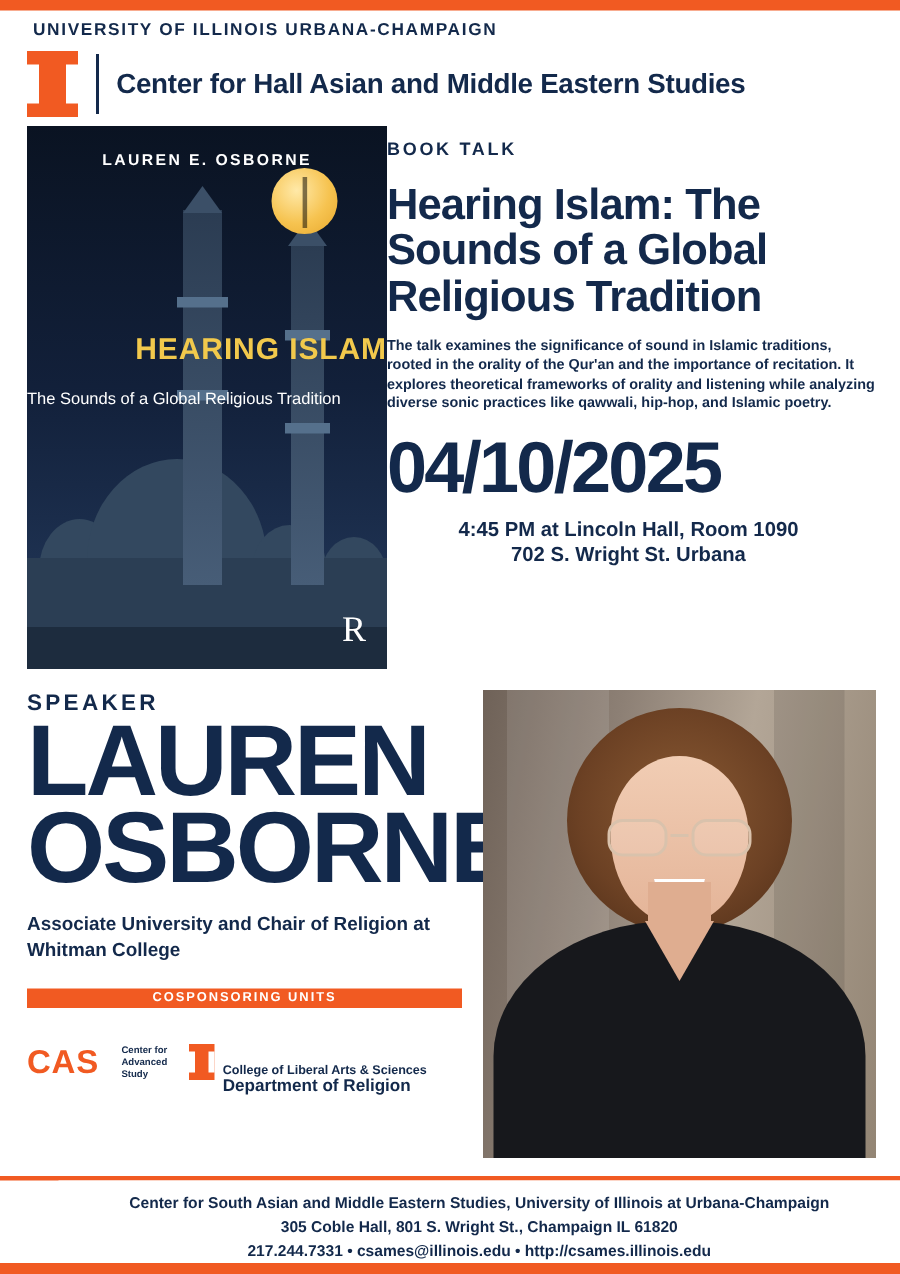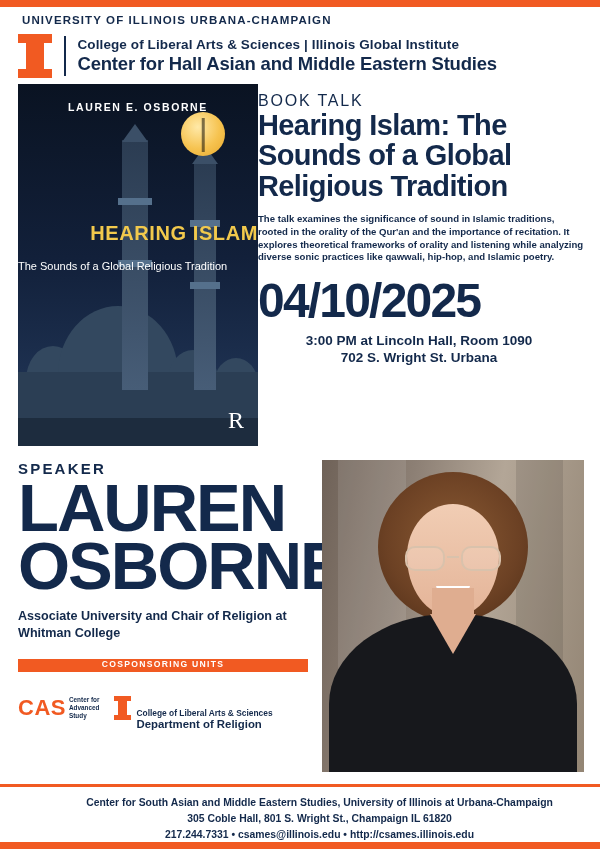--- a/index.html
+++ b/index.html
@@ -193,24 +193,24 @@
     right: 14px; bottom: 12px;
     color: #ffffff;
     font-size: 24px;
     font-family: "Liberation Serif", serif;
     z-index: 7;
   }
   
   .right-col { flex: 1 1 auto; padding-top: 8px; }
   .kicker {
     color: #13294b;
-    font-size: 16px;
-    font-weight: normal;
+    font-size: 12px;
+    font-weight: bold;
     letter-spacing: 1.8px;
-    margin-bottom: 0;
+    margin-bottom: 16px;
   }
   .talk-title {
     color: #13294b;
     font-size: 29px;
     font-weight: bold;
     line-height: 1.05;
     letter-spacing: -0.6px;
     margin-bottom: 12px;
   }
   .talk-desc {
@@ -273,21 +273,21 @@
     letter-spacing: 1.3px;
     text-align: center;
     padding: 0 0 3px;
     margin-bottom: 12px;
   }
   .logos {
     display: flex;
     align-items: center;
     gap: 14px;
   }
-  .cas-logo { display: flex; align-items: center; gap: 3px; }
+  .cas-logo { display: flex; align-items: flex-end; gap: 15px; }
   .cas-word {
     color: #f15a22;
     font-size: 22px;
     font-weight: bold;
     letter-spacing: 0.5px;
   }
   .cas-sub {
     color: #13294b;
     font-size: 6.4px;
     line-height: 1.25;
@@ -432,21 +432,20 @@
   <div class="univ-line">UNIVERSITY OF ILLINOIS URBANA-CHAMPAIGN</div>
 
   <div class="header">
     <div class="block-i">
       <div class="orange"></div>
       <div class="white-l"></div>
       <div class="white-r"></div>
     </div>
     <div class="divider-v"></div>
     <div class="header-text">
-      <div class="college-line">College of Liberal Arts &amp; Sciences | Illinois Global Institute</div>
       <div class="center-line">Center for Hall Asian and Middle Eastern Studies</div>
     </div>
   </div>
 
   <div class="upper">
 
     <div class="book-cover">
       <div class="sky"></div>
       <div class="dome s1"></div>
       <div class="dome big"></div>
@@ -470,21 +469,21 @@
       <div class="bc-sub">The Sounds of a Global Religious Tradition</div>
       <div class="routledge">R</div>
     </div>
 
     <div class="right-col">
       <div class="kicker">BOOK TALK</div>
       <div class="talk-title">Hearing Islam: The Sounds of a Global Religious Tradition</div>
       <div class="talk-desc">The talk examines the significance of sound in Islamic traditions, rooted in the orality of the Qur'an and the importance of recitation. It explores theoretical frameworks of orality and listening while analyzing diverse sonic practices like qawwali, hip-hop, and Islamic poetry.</div>
       <div class="date">04/10/2025</div>
       <div class="venue">
-        <div>3:00 PM at Lincoln Hall, Room 1090</div>
+        <div>4:45 PM at Lincoln Hall, Room 1090</div>
         <div>702 S. Wright St. Urbana</div>
       </div>
     </div>
   </div>
 
   <div class="lower">
 
     <div class="speaker-col">
       <div class="speaker-kicker">SPEAKER</div>
       <div class="speaker-name">

